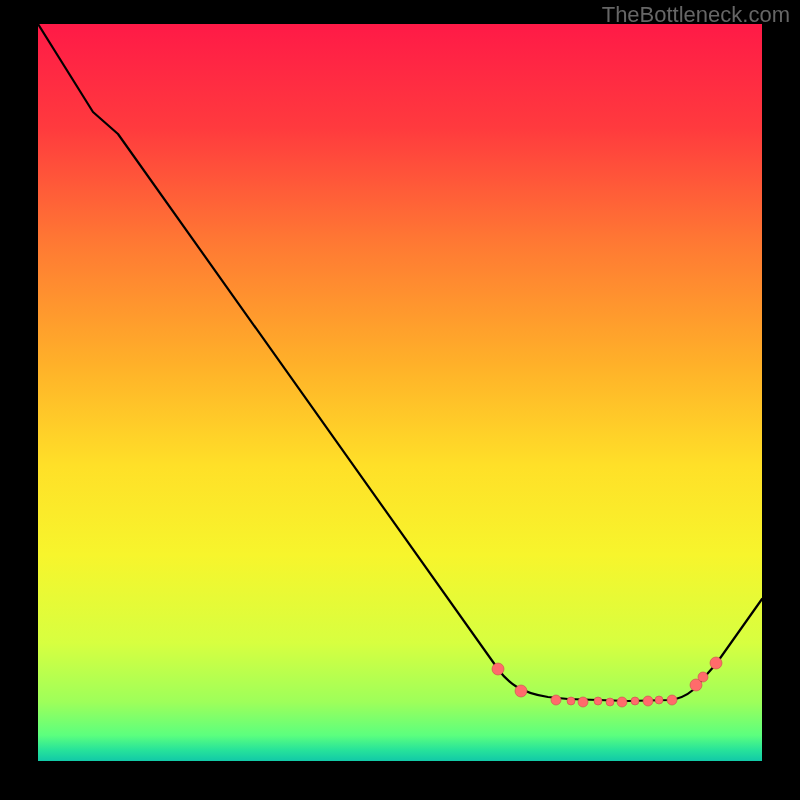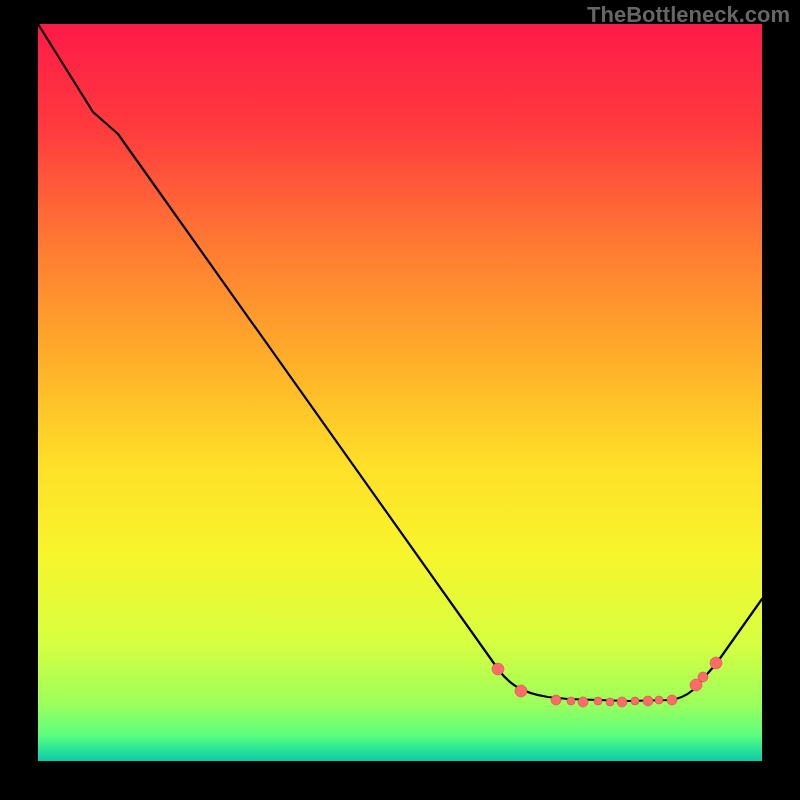--- a/index.html
+++ b/index.html
@@ -16,21 +16,21 @@
     width: 800px;
     height: 800px;
     background: #000;
   }
   .watermark {
     position: absolute;
     top: 2px;
     right: 10px;
     color: #666;
     font-size: 22px;
-    font-weight: 700;
+    font-weight: 400;
     z-index: 10;
   }
   .plot-area {
     position: absolute;
     left: 38px;
     top: 24px;
     width: 724px;
     height: 737px;
   }
   .plot-area svg {

